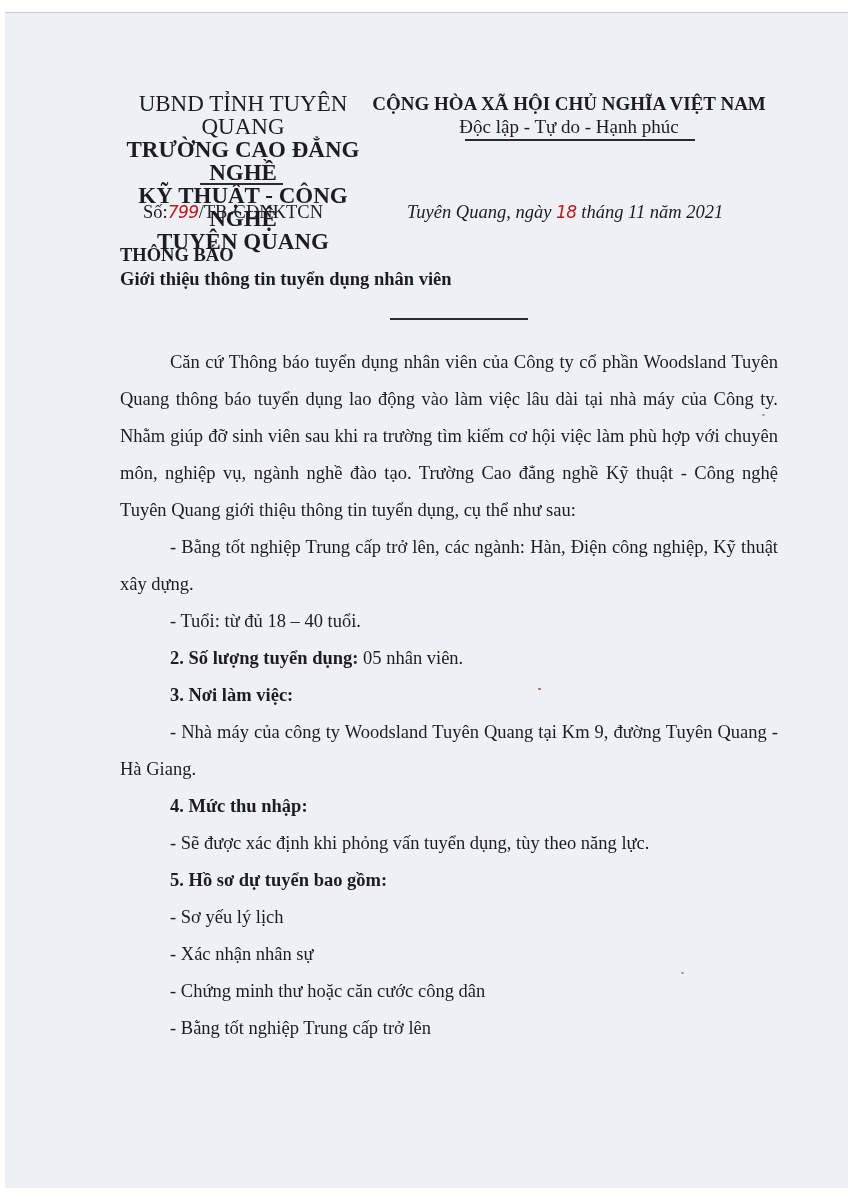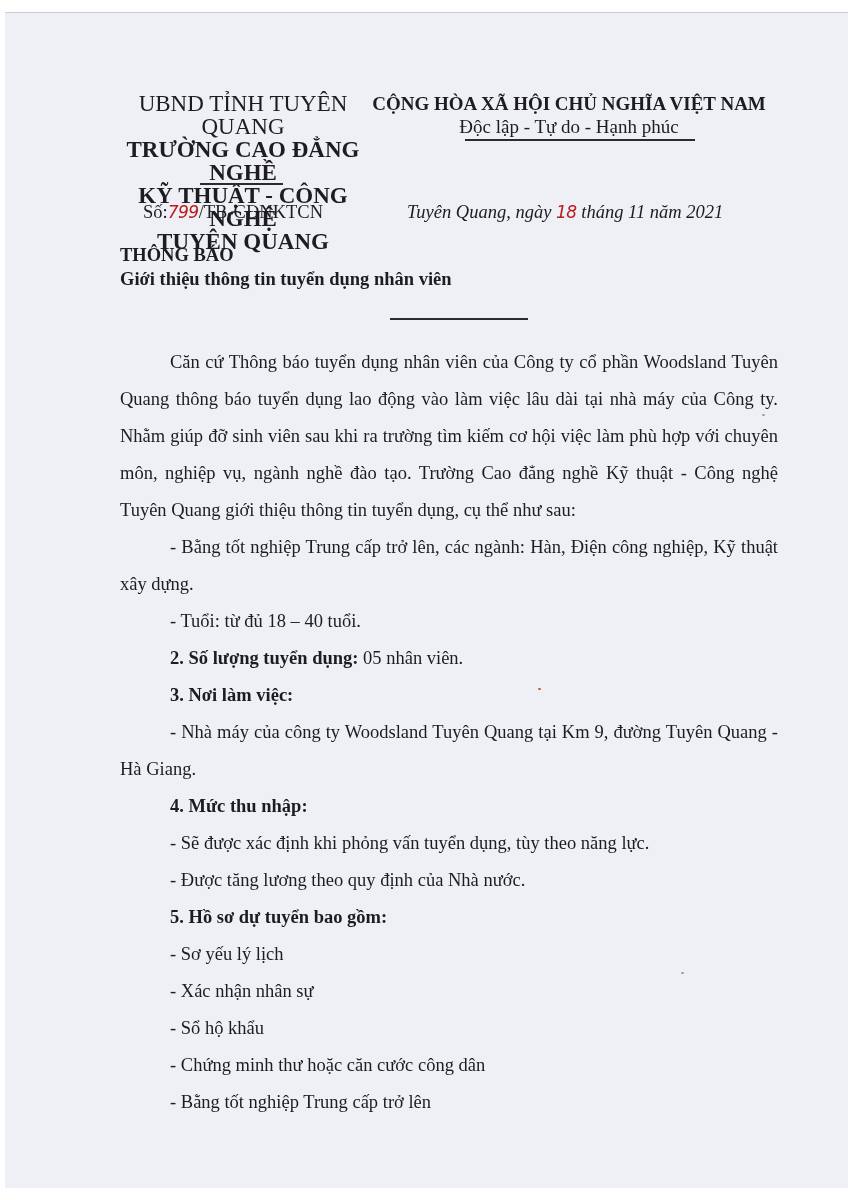--- a/index.html
+++ b/index.html
@@ -161,25 +161,23 @@
   <p class="item-wrap" style="text-align-last:left;">- Bằng tốt nghiệp Trung cấp trở lên, các ngành: Hàn, Điện công nghiệp, Kỹ thuật xây dựng.</p>
   <p class="item">- Tuổi: từ đủ 18 – 40 tuổi.</p>
 
   <p class="item"><span class="inline-bold">2. Số lượng tuyển dụng:</span><span> 05 nhân viên.</span></p>
 
   <p class="heading">3. Nơi làm việc:</p>
   <p class="item-wrap" style="text-align-last:left;">- Nhà máy của công ty Woodsland Tuyên Quang tại Km 9, đường Tuyên Quang - Hà Giang.</p>
 
   <p class="heading">4. Mức thu nhập:</p>
   <p class="item">- Sẽ được xác định khi phỏng vấn tuyển dụng, tùy theo năng lực.</p>
-  <p class="item">- Được tăng lương theo quy định của Nhà nước.</p>
 
   <p class="heading">5. Hồ sơ dự tuyển bao gồm:</p>
   <p class="item">- Sơ yếu lý lịch</p>
   <p class="item">- Xác nhận nhân sự</p>
-  <p class="item">- Sổ hộ khẩu</p>
   <p class="item">- Chứng minh thư hoặc căn cước công dân</p>
   <p class="item">- Bằng tốt nghiệp Trung cấp trở lên</p>
 </div>
 
 <div class="speck" style="left:538px; top:688px;"></div>
 <div class="speck gray" style="left:681px; top:972px;"></div>
 <div class="speck gray" style="left:762px; top:414px;"></div>
 
 </body></html>

